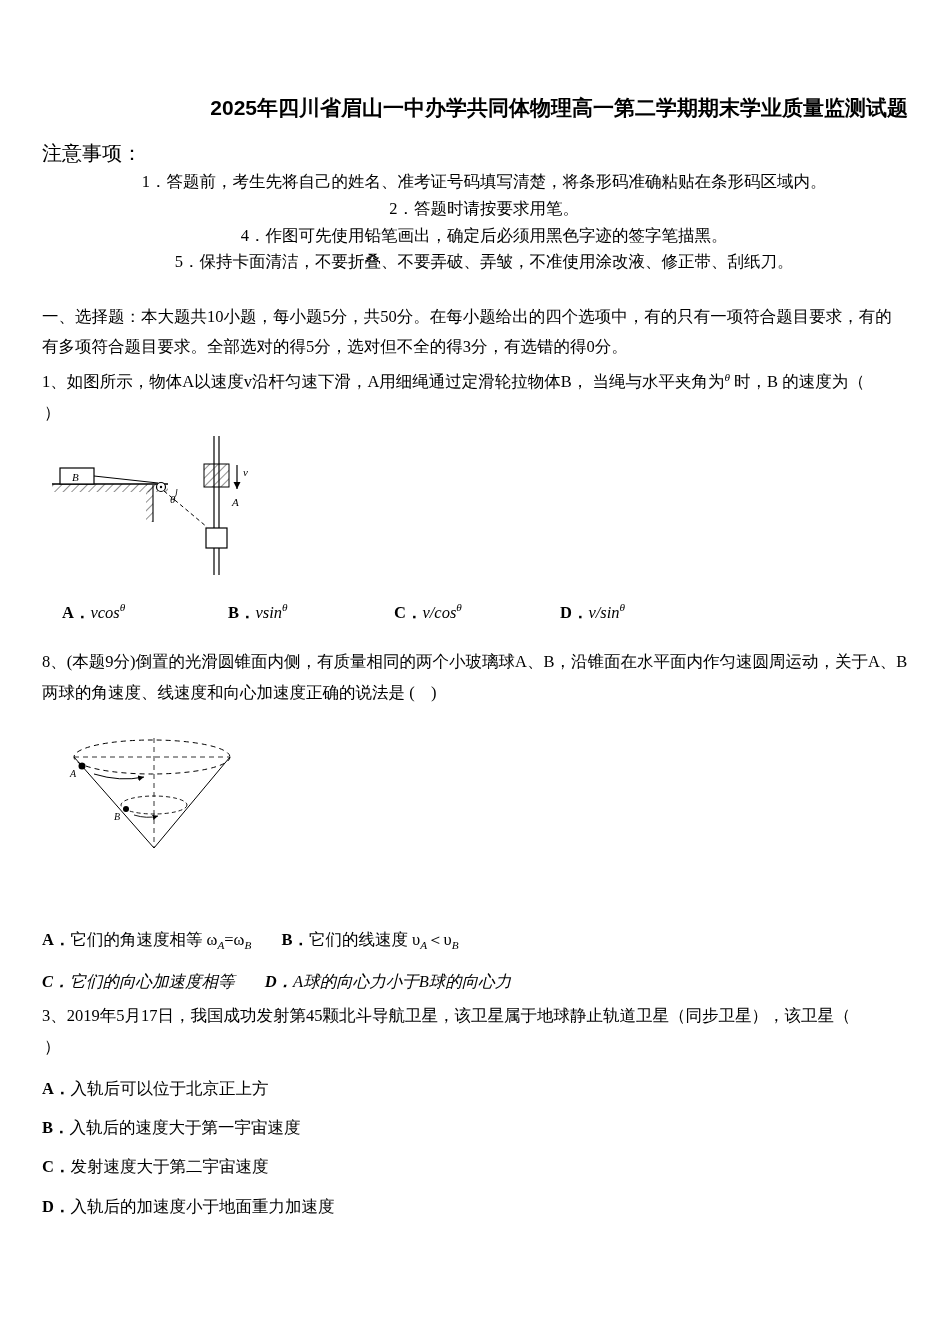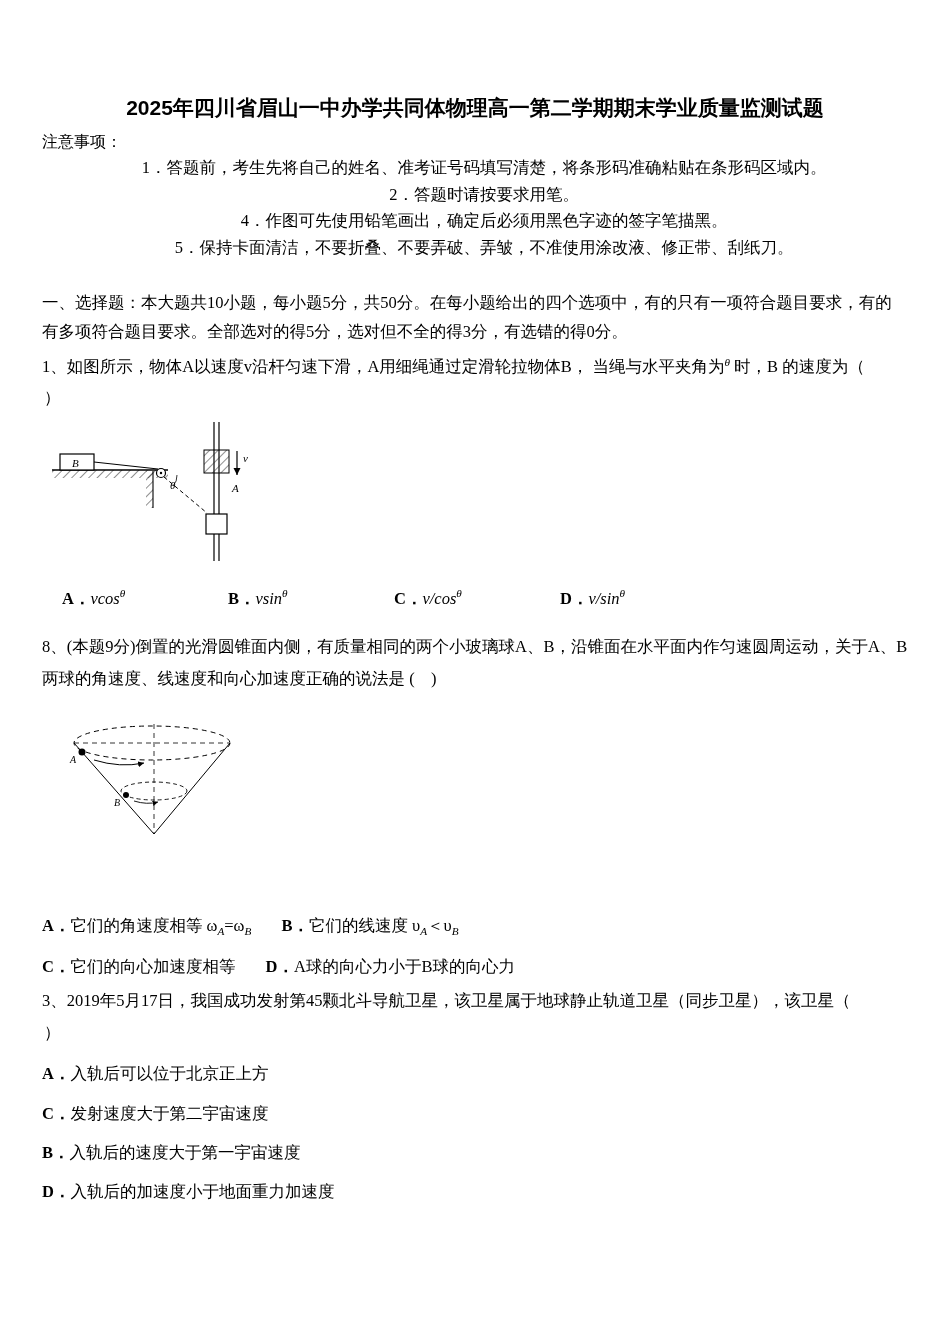--- a/index.html
+++ b/index.html
@@ -5,43 +5,43 @@
   * { margin: 0; padding: 0; box-sizing: border-box; }
   html, body { background: #ffffff; }
   body {
     width: 950px; height: 1344px; overflow: hidden;
     color: #000;
     font-family: "Liberation Serif", serif;
     font-size: 16.5px;
   }
   .page { padding: 94px 42px 0 42px; }
   .title {
-    text-align: center;
+    text-align: right;
     font-family: "Liberation Sans", sans-serif;
     font-weight: 700;
     font-size: 21px;
     line-height: 1.3;
-    margin-bottom: 8px;
+    margin-bottom: 16px;
   }
-  .notice-heading { font-size: 16px; line-height: 1.6; }
+  .notice-heading { font-size: 20px; line-height: 1.6; }
   .notice-item { font-size: 16.5px; line-height: 1.62; padding-left: 18px; text-align: center; }
   .section-heading { margin-top: 26px; line-height: 1.8; }
   .stem { margin-top: 4px; line-height: 1.9; }
   .stem-close { line-height: 1.9; padding-left: 2px; }
   sup { font-size: 0.68em; vertical-align: super; font-style: italic; }
   sub { font-size: 0.68em; vertical-align: sub; font-style: italic; }
   .figure { display: block; }
   .fig1 { margin: 4px 0 6px 4px; }
   .fig2 { margin: 22px 0 0 10px; }
   .options-row { display: flex; margin: 14px 0 22px 20px; }
   .options-row .option { width: 166px; }
   .opt-label { font-weight: 700; }
   .ivar { font-style: italic; }
   .q2-opts-ab { margin-top: 56px; line-height: 1.7; }
-  .q2-opts-cd { margin-top: 12px; line-height: 1.7; }
+  .q2-opts-cd { margin-top: 12px; line-height: 1.7; font-style: italic; }
   .opt-inline { margin-right: 26px; }
   .q3-option { margin-top: 13px; line-height: 1.6; }
   svg text { font-family: "Liberation Serif", serif; }
 </style>
 </head>
 <body>
 
 <div class="page">
 
   <h1 class="title">2025年四川省眉山一中办学共同体物理高一第二学期期末学业质量监测试题</h1>
@@ -132,18 +132,18 @@
     <div class="q2-opts-cd">
       <span class="opt-inline"><span class="opt-label">C．</span><span>它们的向心加速度相等</span></span>
       <span class="opt-inline"><span class="opt-label">D．</span><span>A球的向心力小于B球的向心力</span></span>
     </div>
   </div>
 
   <div class="question">
     <p class="stem">3、2019年5月17日，我国成功发射第45颗北斗导航卫星，该卫星属于地球静止轨道卫星（同步卫星），该卫星（</p>
     <div class="stem-close">）</div>
     <div class="q3-option"><span class="opt-label">A．</span><span>入轨后可以位于北京正上方</span></div>
+    <div class="q3-option"><span class="opt-label">B．</span><span>入轨后的速度大于第一宇宙速度</span></div>
     <div class="q3-option"><span class="opt-label">C．</span><span>发射速度大于第二宇宙速度</span></div>
-    <div class="q3-option"><span class="opt-label">B．</span><span>入轨后的速度大于第一宇宙速度</span></div>
     <div class="q3-option"><span class="opt-label">D．</span><span>入轨后的加速度小于地面重力加速度</span></div>
   </div>
 
 </div>
 
 </body></html>

